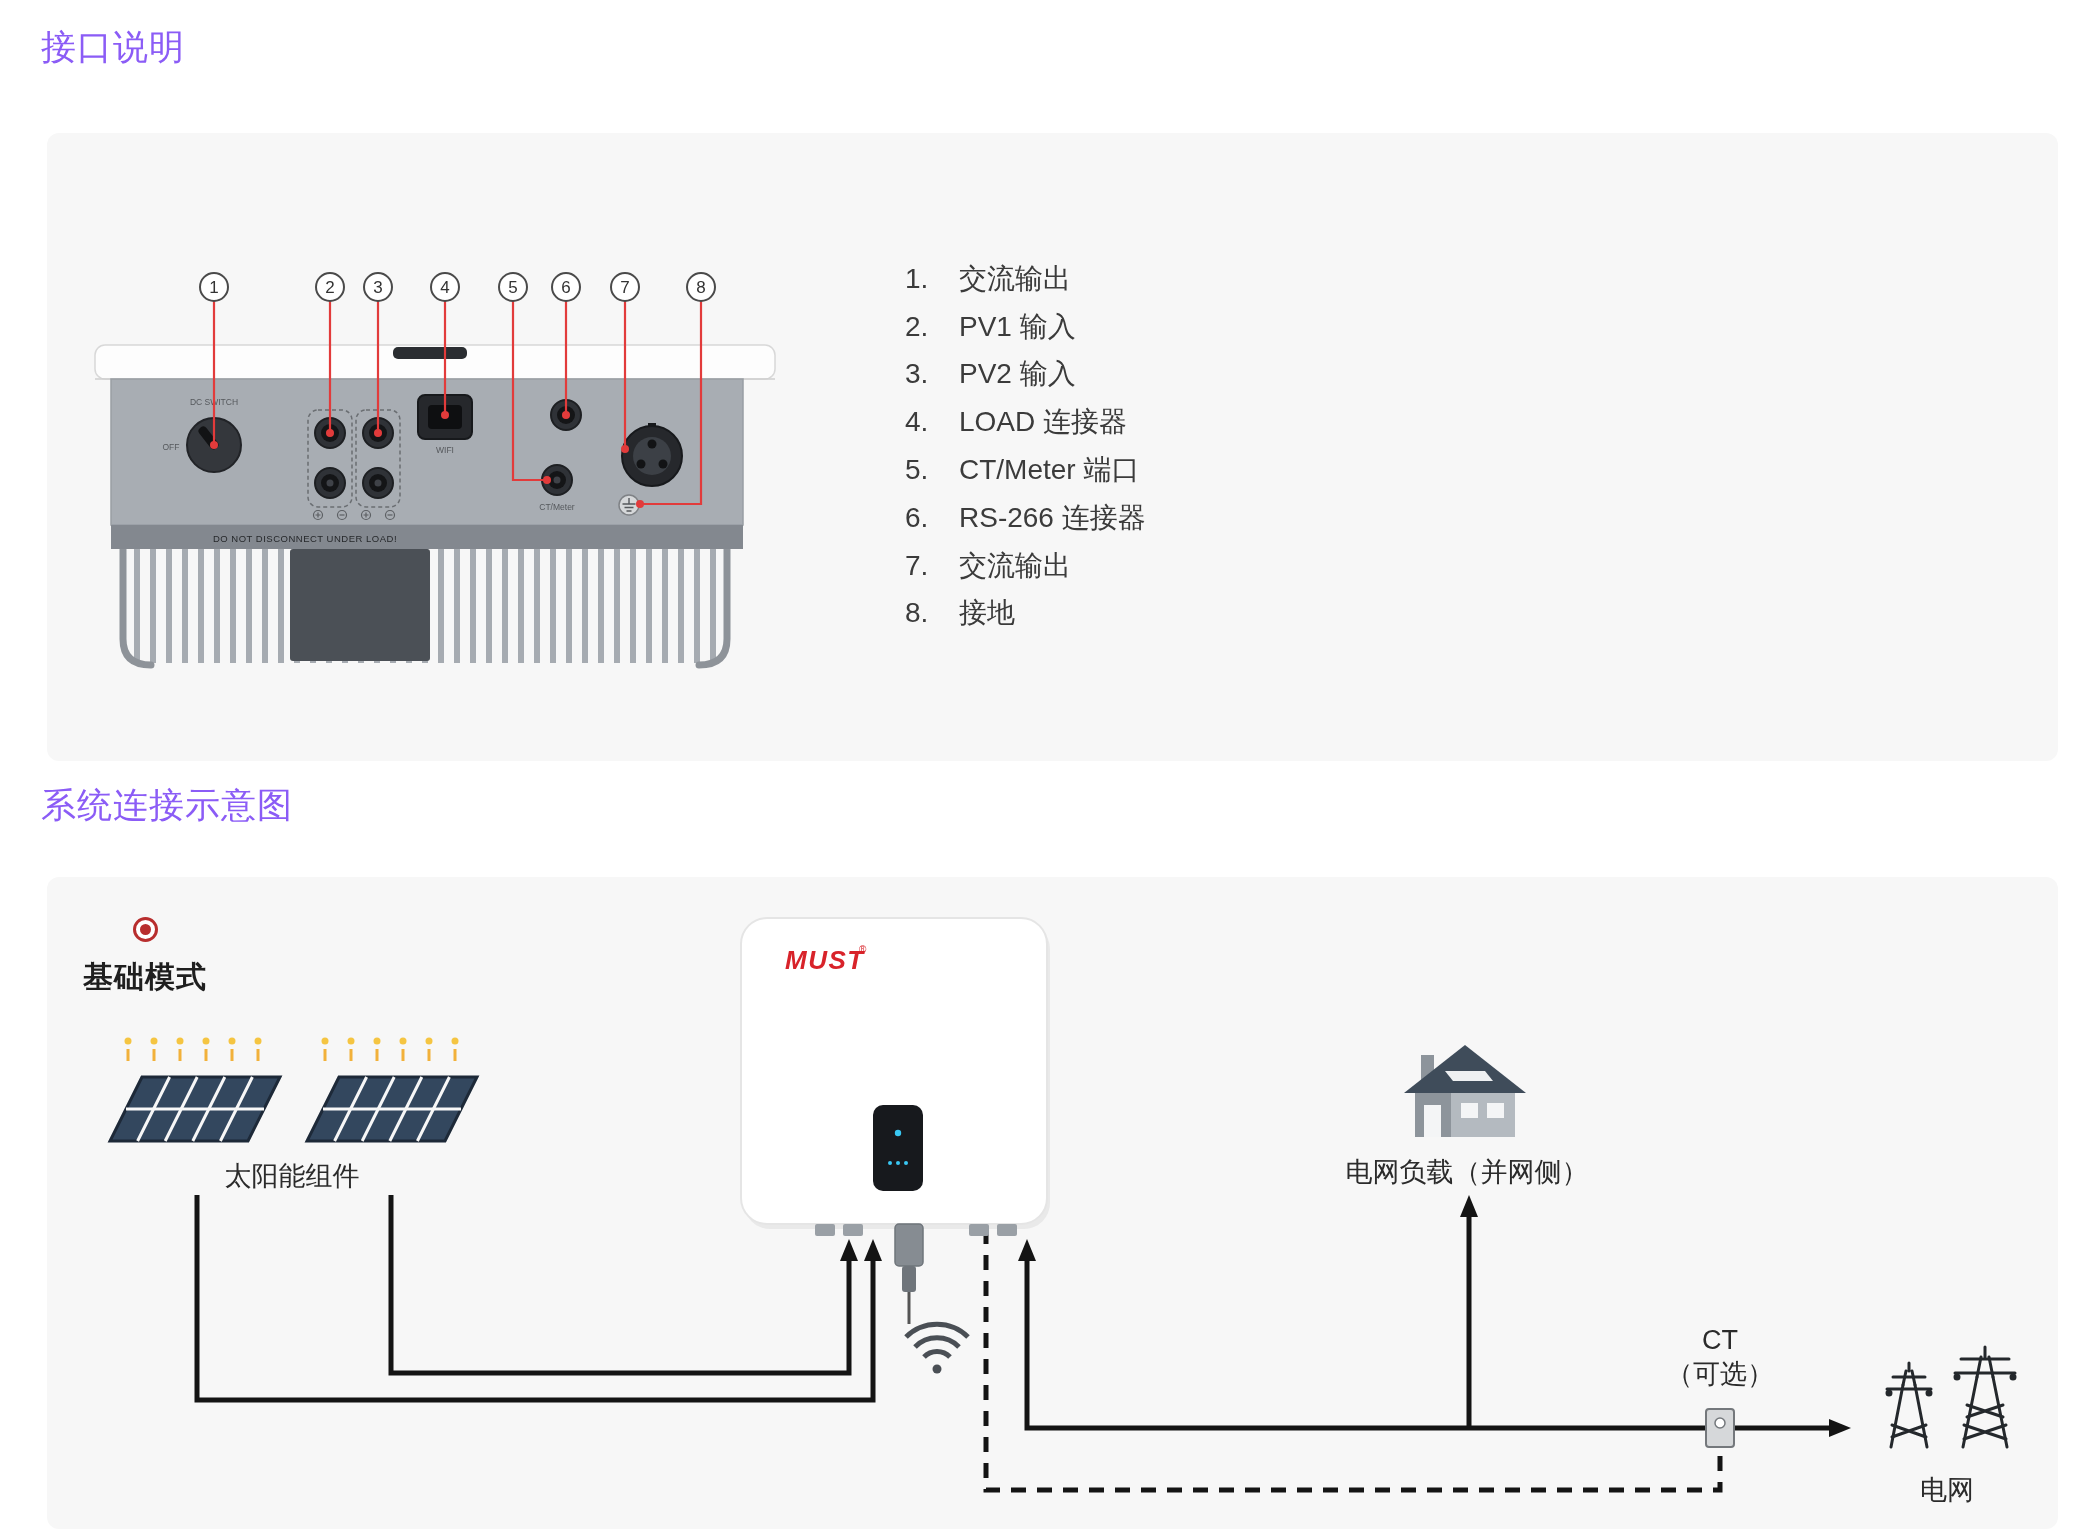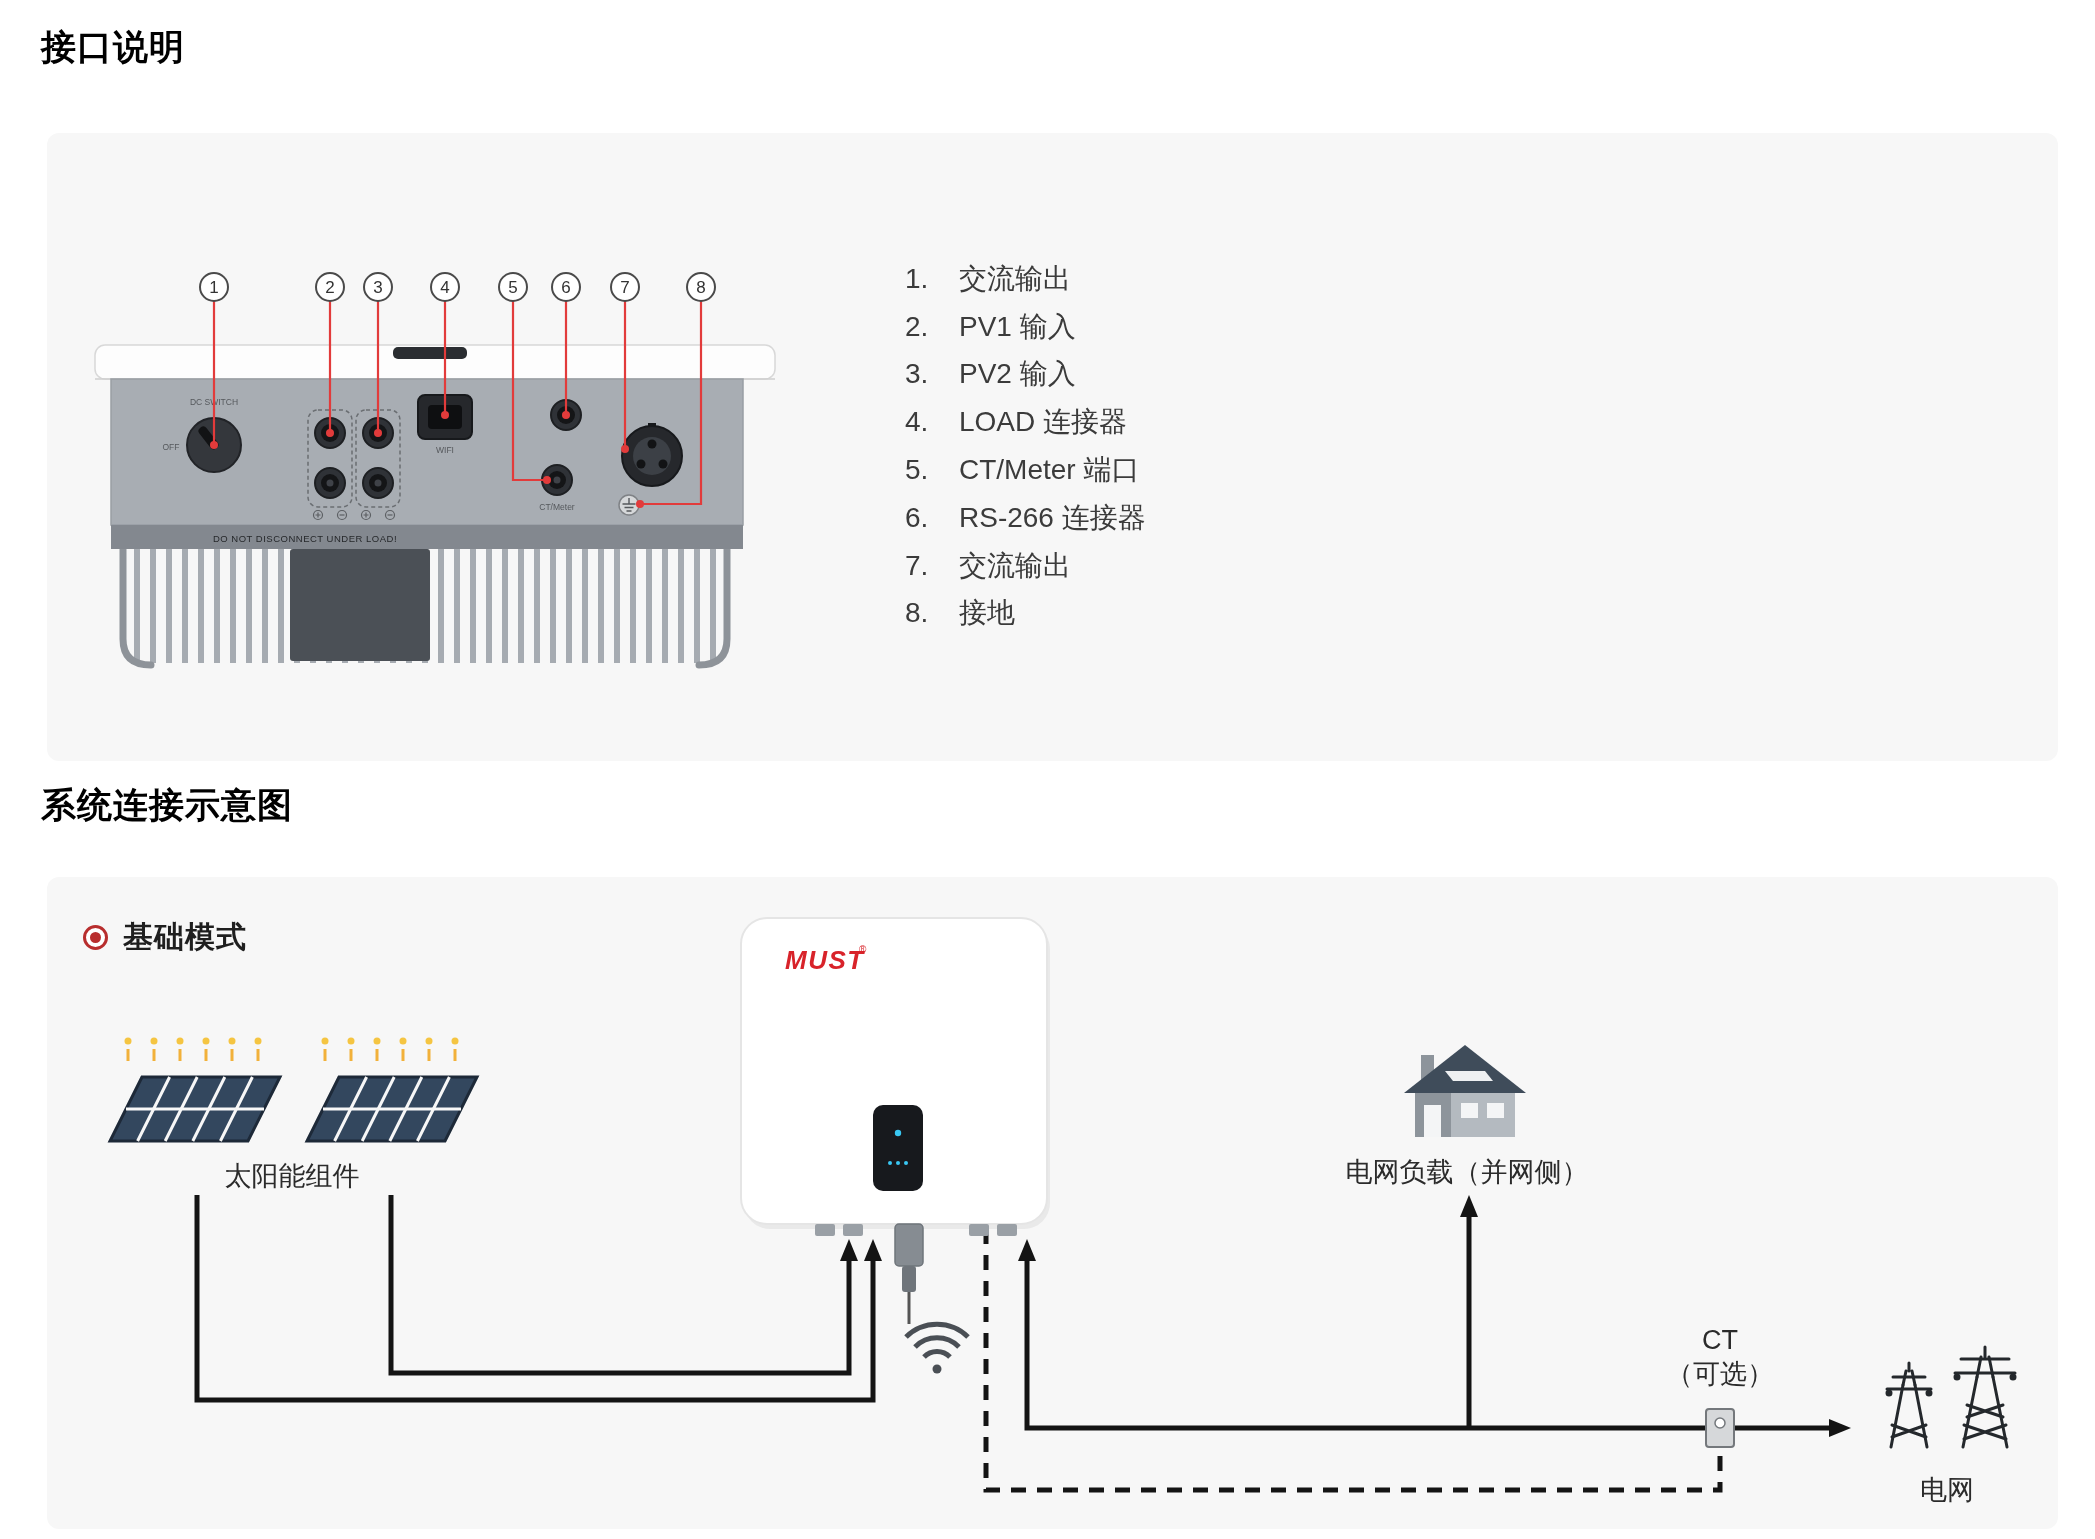--- a/index.html
+++ b/index.html
@@ -1,28 +1,28 @@
 <!DOCTYPE html>
 <html><head>
 <meta charset="utf-8">
 <style>
   html,body{margin:0;padding:0;background:#ffffff;}
   body{font-family:"Liberation Sans","DejaVu Sans",sans-serif;}
   .page{position:relative;width:2095px;height:1539px;background:#ffffff;overflow:hidden;}
-  .sec-title{position:absolute;left:41px;margin:0;font-size:35px;font-weight:700;color:#000000;letter-spacing:1px;}
+  .sec-title{position:absolute;left:41px;margin:0;font-size:35px;font-weight:400;color:#8b5cf6;letter-spacing:1px;}
   .t1{top:24px;}
   .t2{top:782px;}
   .panel{position:absolute;left:47px;width:2011px;background:#f7f7f7;border-radius:12px;}
   .panel1{top:133px;height:628px;}
   .panel2{top:877px;height:652px;}
   .device-svg{position:absolute;left:20px;top:60px;}
   .callout-list{position:absolute;left:858px;top:122px;display:flex;flex-direction:column;}
   .callout-row{display:flex;height:47.8px;align-items:center;font-size:28px;color:#3b3b3b;}
   .callout-row .num{width:54px;}
-  .mode-row{position:absolute;left:36px;top:40px;display:flex;align-items:center;gap:15px;cursor:pointer;z-index:2;}
+  .mode-row{position:absolute;left:36px;top:40px;display:flex;align-items:center;gap:15px;cursor:pointer;z-index:2;flex-direction:column;}
   .radio{box-sizing:border-box;width:25px;height:25px;border:3px solid #b82e2e;border-radius:50%;display:flex;align-items:center;justify-content:center;background:#fff;}
   .radio .dot{width:11px;height:11px;border-radius:50%;background:#b82e2e;}
   .mode-label{font-size:30px;font-weight:700;color:#1f1f1f;letter-spacing:1px;}
   .diagram{position:absolute;left:0;top:0;}
   svg text{font-family:"Liberation Sans","DejaVu Sans",sans-serif;}
   .dia-label{font-size:27px;fill:#2b2b2b;text-anchor:middle;}
   .tiny{font-size:8.5px;fill:#55585c;text-anchor:middle;}
   .warn{font-size:9.5px;fill:#26282b;text-anchor:middle;letter-spacing:.5px;}
   .co{fill:#ffffff;stroke:#4a4a4a;stroke-width:2;}
   .con{font-size:17px;fill:#333333;text-anchor:middle;}

